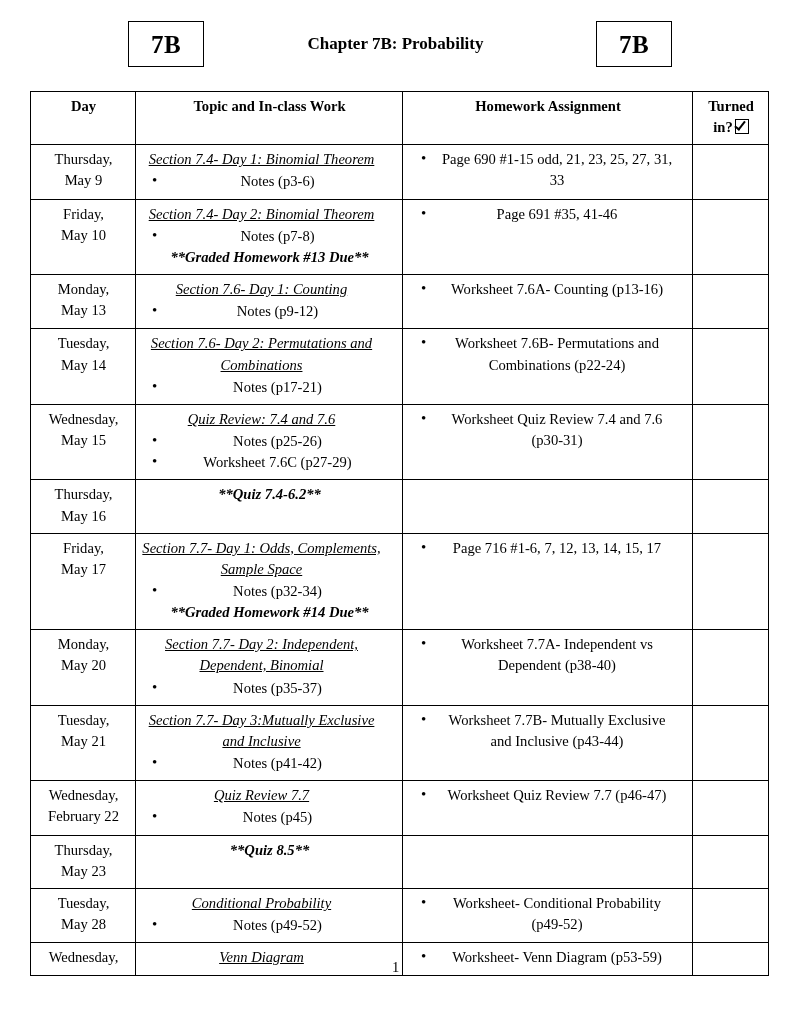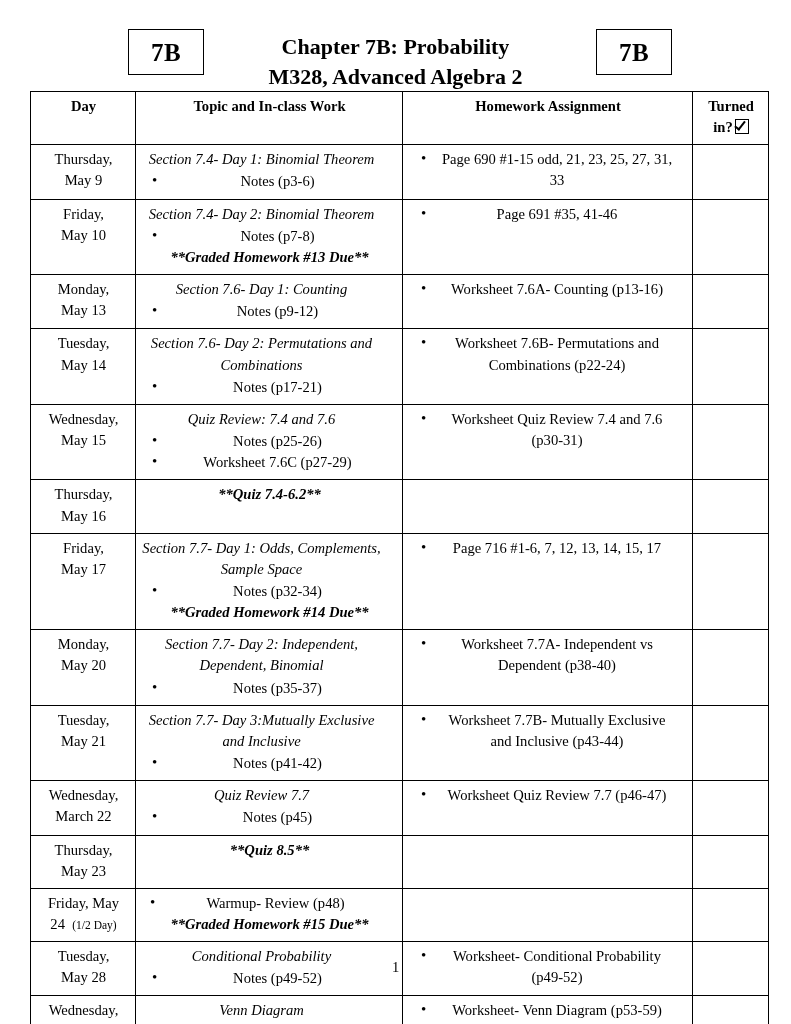--- a/index.html
+++ b/index.html
@@ -24,39 +24,39 @@
   }
 
   
   .doc-header {
     position: relative;
     height: 66px;
     margin-top: 21px;
   }
   .chapter-box {
     position: absolute;
-    top: 8px;
+    top: 0;
     width: 74px;
     height: 44px;
     border: 1.5px solid #000;
     display: flex;
     align-items: center;
     justify-content: center;
     font-weight: bold;
     font-size: 25px;
     line-height: 1;
     letter-spacing: 0.5px;
   }
   .chapter-box.left  { left: 128px; }
   .chapter-box.right { left: 596px; }
 
   .header-title {
     text-align: center;
     font-weight: bold;
-    font-size: 22px;
+    font-size: 17px;
     line-height: 1.38;
     padding-top: 11px;
     margin: 0 auto;
     width: 460px;
   }
   .header-title .line2 { white-space: nowrap; }
 
   
   table.schedule {
     border-collapse: collapse;
@@ -121,20 +121,21 @@
     margin-top: 17px;
   }
   td.day-cell .day-line { display: block; }
   .half-day-note { font-size: 11.5px; }
 
   
   .topic-title {
     font-style: italic;
     display: block;
     margin: 0 16px 1px 0;
+    text-decoration: underline;
   }
   .emph-note {
     font-style: italic;
     font-weight: bold;
     display: block;
     margin-top: 0;
   }
   ul.bullets {
     list-style: none;
     margin: 0;
@@ -173,21 +174,20 @@
 </head>
 <body>
 
 <div class="page">
 
   <div class="doc-header">
     <div class="chapter-box left">7B</div>
     <div class="chapter-box right">7B</div>
     <div class="header-title">
       <div class="line1">Chapter 7B: Probability</div>
-      <div class="line2">M328, Advanced Algebra 2</div>
     </div>
   </div>
 
   <table class="schedule">
     <colgroup>
       <col class="c-day">
       <col class="c-topic">
       <col class="c-hw">
       <col class="c-turn">
     </colgroup>
@@ -377,21 +377,21 @@
               <li>Worksheet 7.7B- Mutually Exclusive and Inclusive (p43-44)</li>
             </ul>
           </td>
           <td>
             <div class="empty-cell"></div>
           </td>
         </tr>
         <tr>
           <td class="day-cell">
             <span class="day-line">Wednesday,</span>
-            <span class="day-line"><span>March 22</span></span>
+            <span class="day-line"><span>February 22</span></span>
           </td>
           <td class="topic-cell">
             <span class="topic-title">Quiz Review 7.7</span>
             <ul class="bullets">
               <li>Notes (p45)</li>
             </ul>
           </td>
           <td class="hw-cell">
             <ul class="bullets">
               <li>Worksheet Quiz Review 7.7 (p46-47)</li>
@@ -401,38 +401,20 @@
             <div class="empty-cell"></div>
           </td>
         </tr>
         <tr>
           <td class="day-cell">
             <span class="day-line">Thursday,</span>
             <span class="day-line"><span>May 23</span></span>
           </td>
           <td class="topic-cell">
             <span class="emph-note">**Quiz 8.5**</span>
-          </td>
-          <td class="hw-cell">
-            <div class="empty-cell"></div>
-          </td>
-          <td>
-            <div class="empty-cell"></div>
-          </td>
-        </tr>
-        <tr>
-          <td class="day-cell">
-            <span class="day-line">Friday, May</span>
-            <span class="day-line"><span>24</span>&nbsp;&nbsp;<span class="half-day-note">(1/2 Day)</span></span>
-          </td>
-          <td class="topic-cell">
-            <ul class="bullets indented">
-              <li>Warmup- Review (p48)</li>
-            </ul>
-            <span class="emph-note">**Graded Homework #15 Due**</span>
           </td>
           <td class="hw-cell">
             <div class="empty-cell"></div>
           </td>
           <td>
             <div class="empty-cell"></div>
           </td>
         </tr>
         <tr>
           <td class="day-cell">

